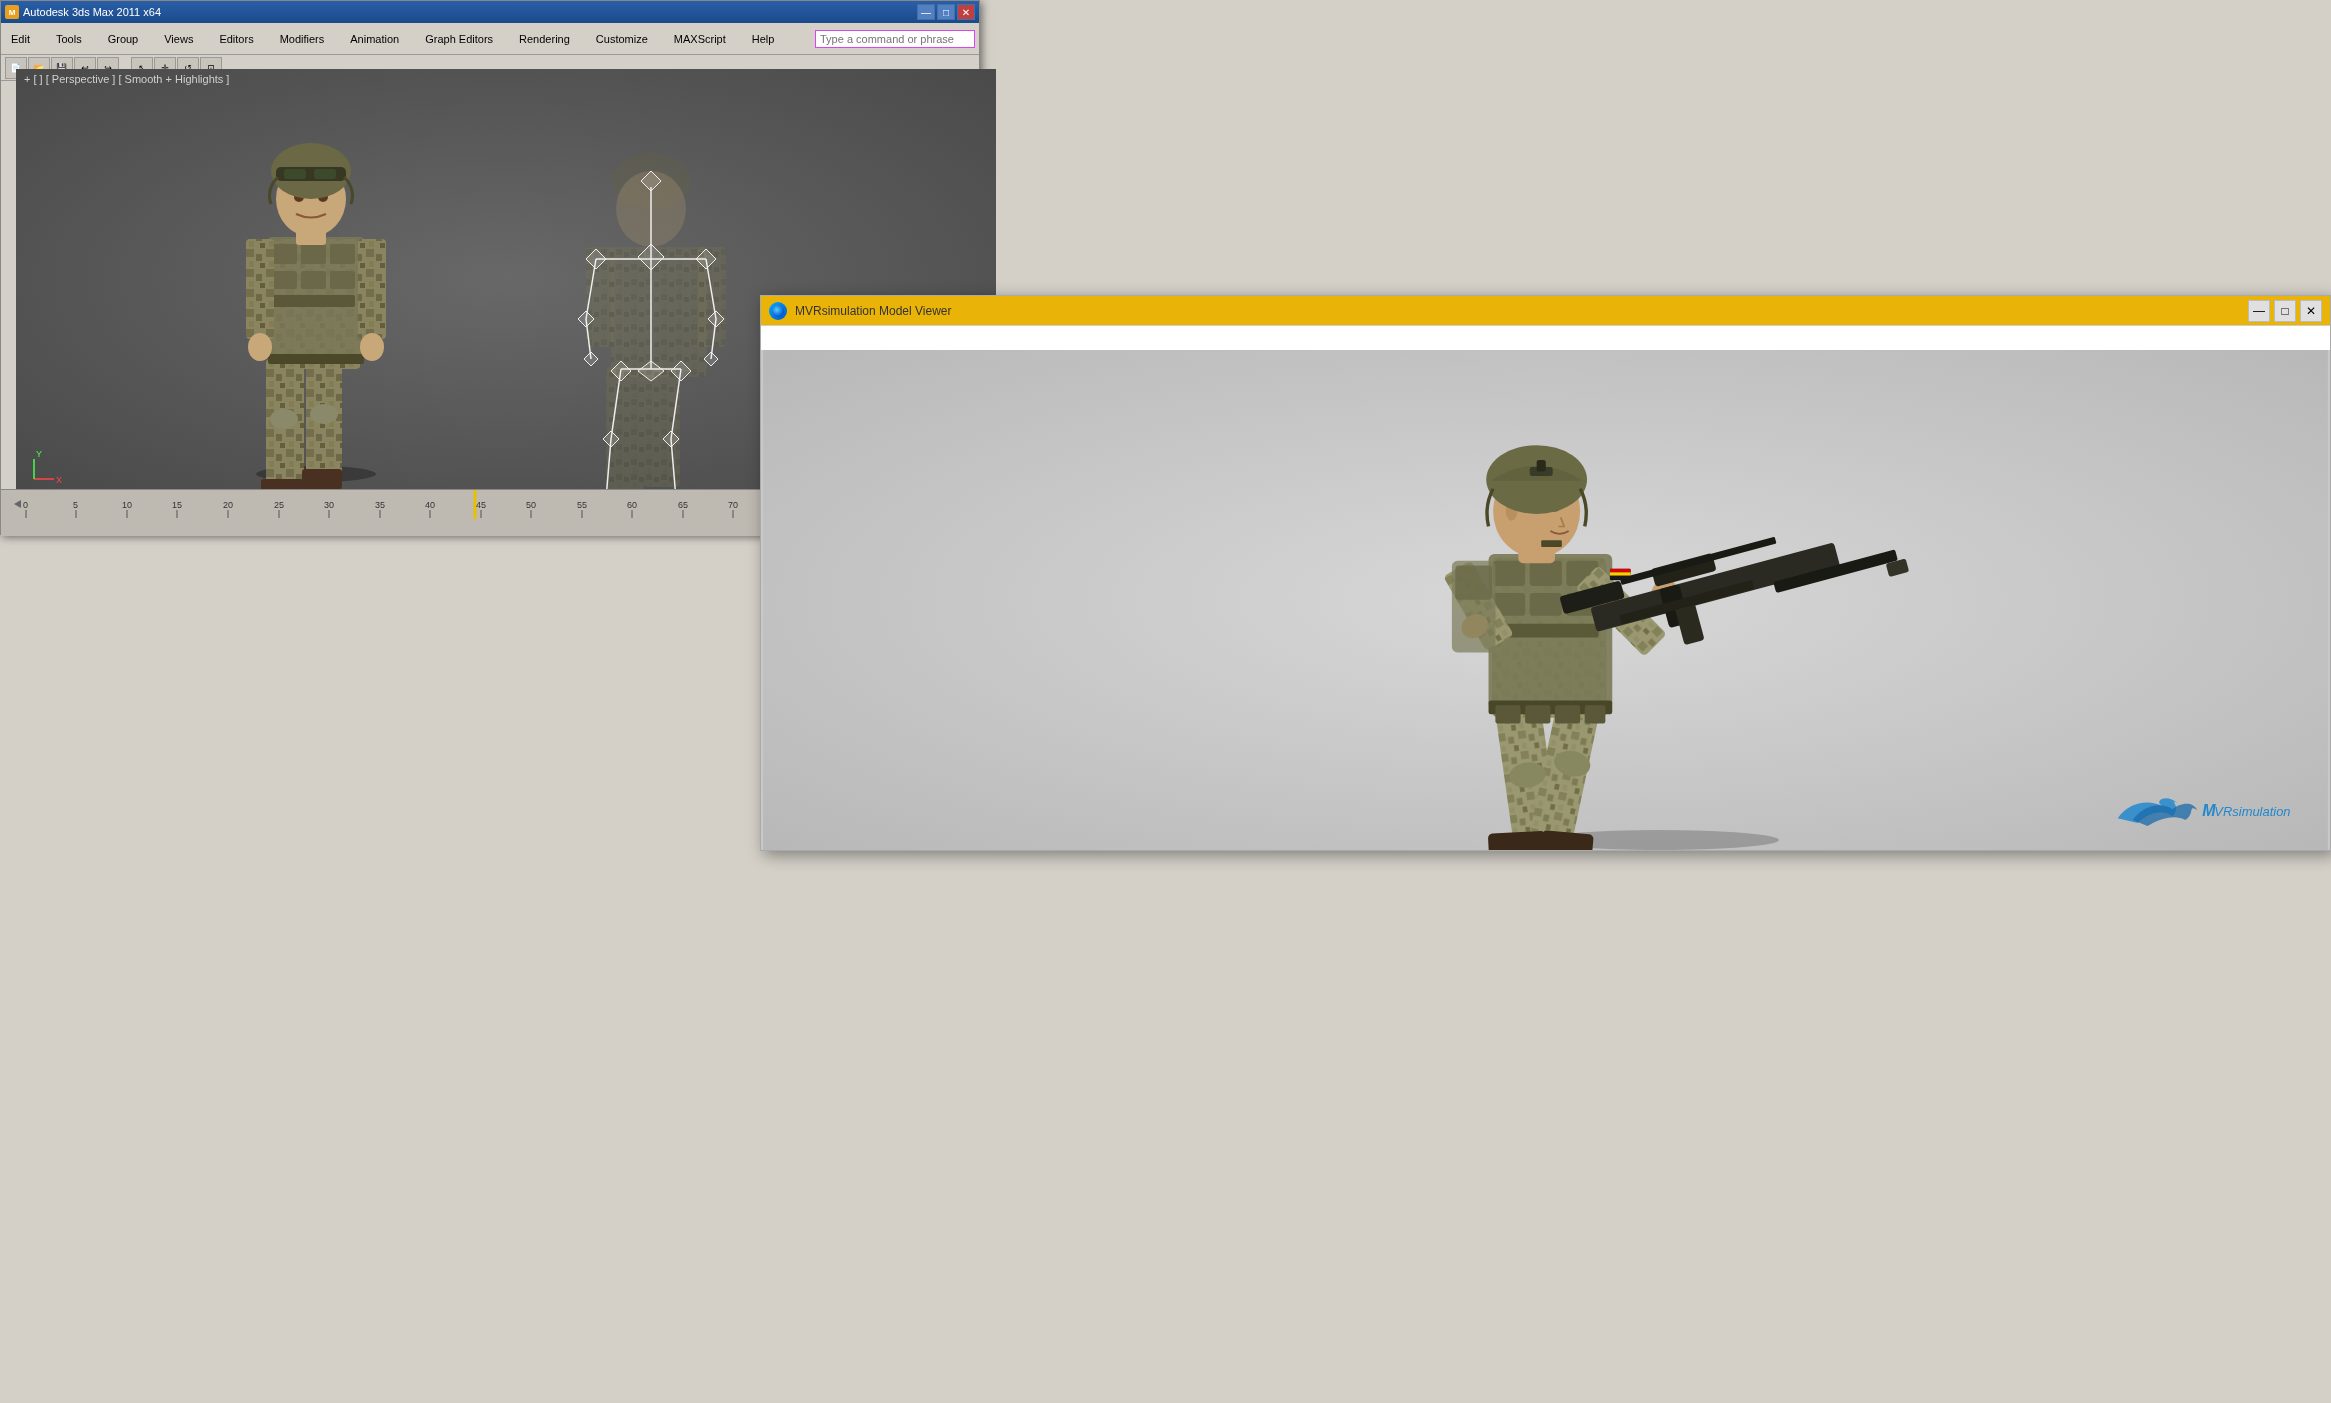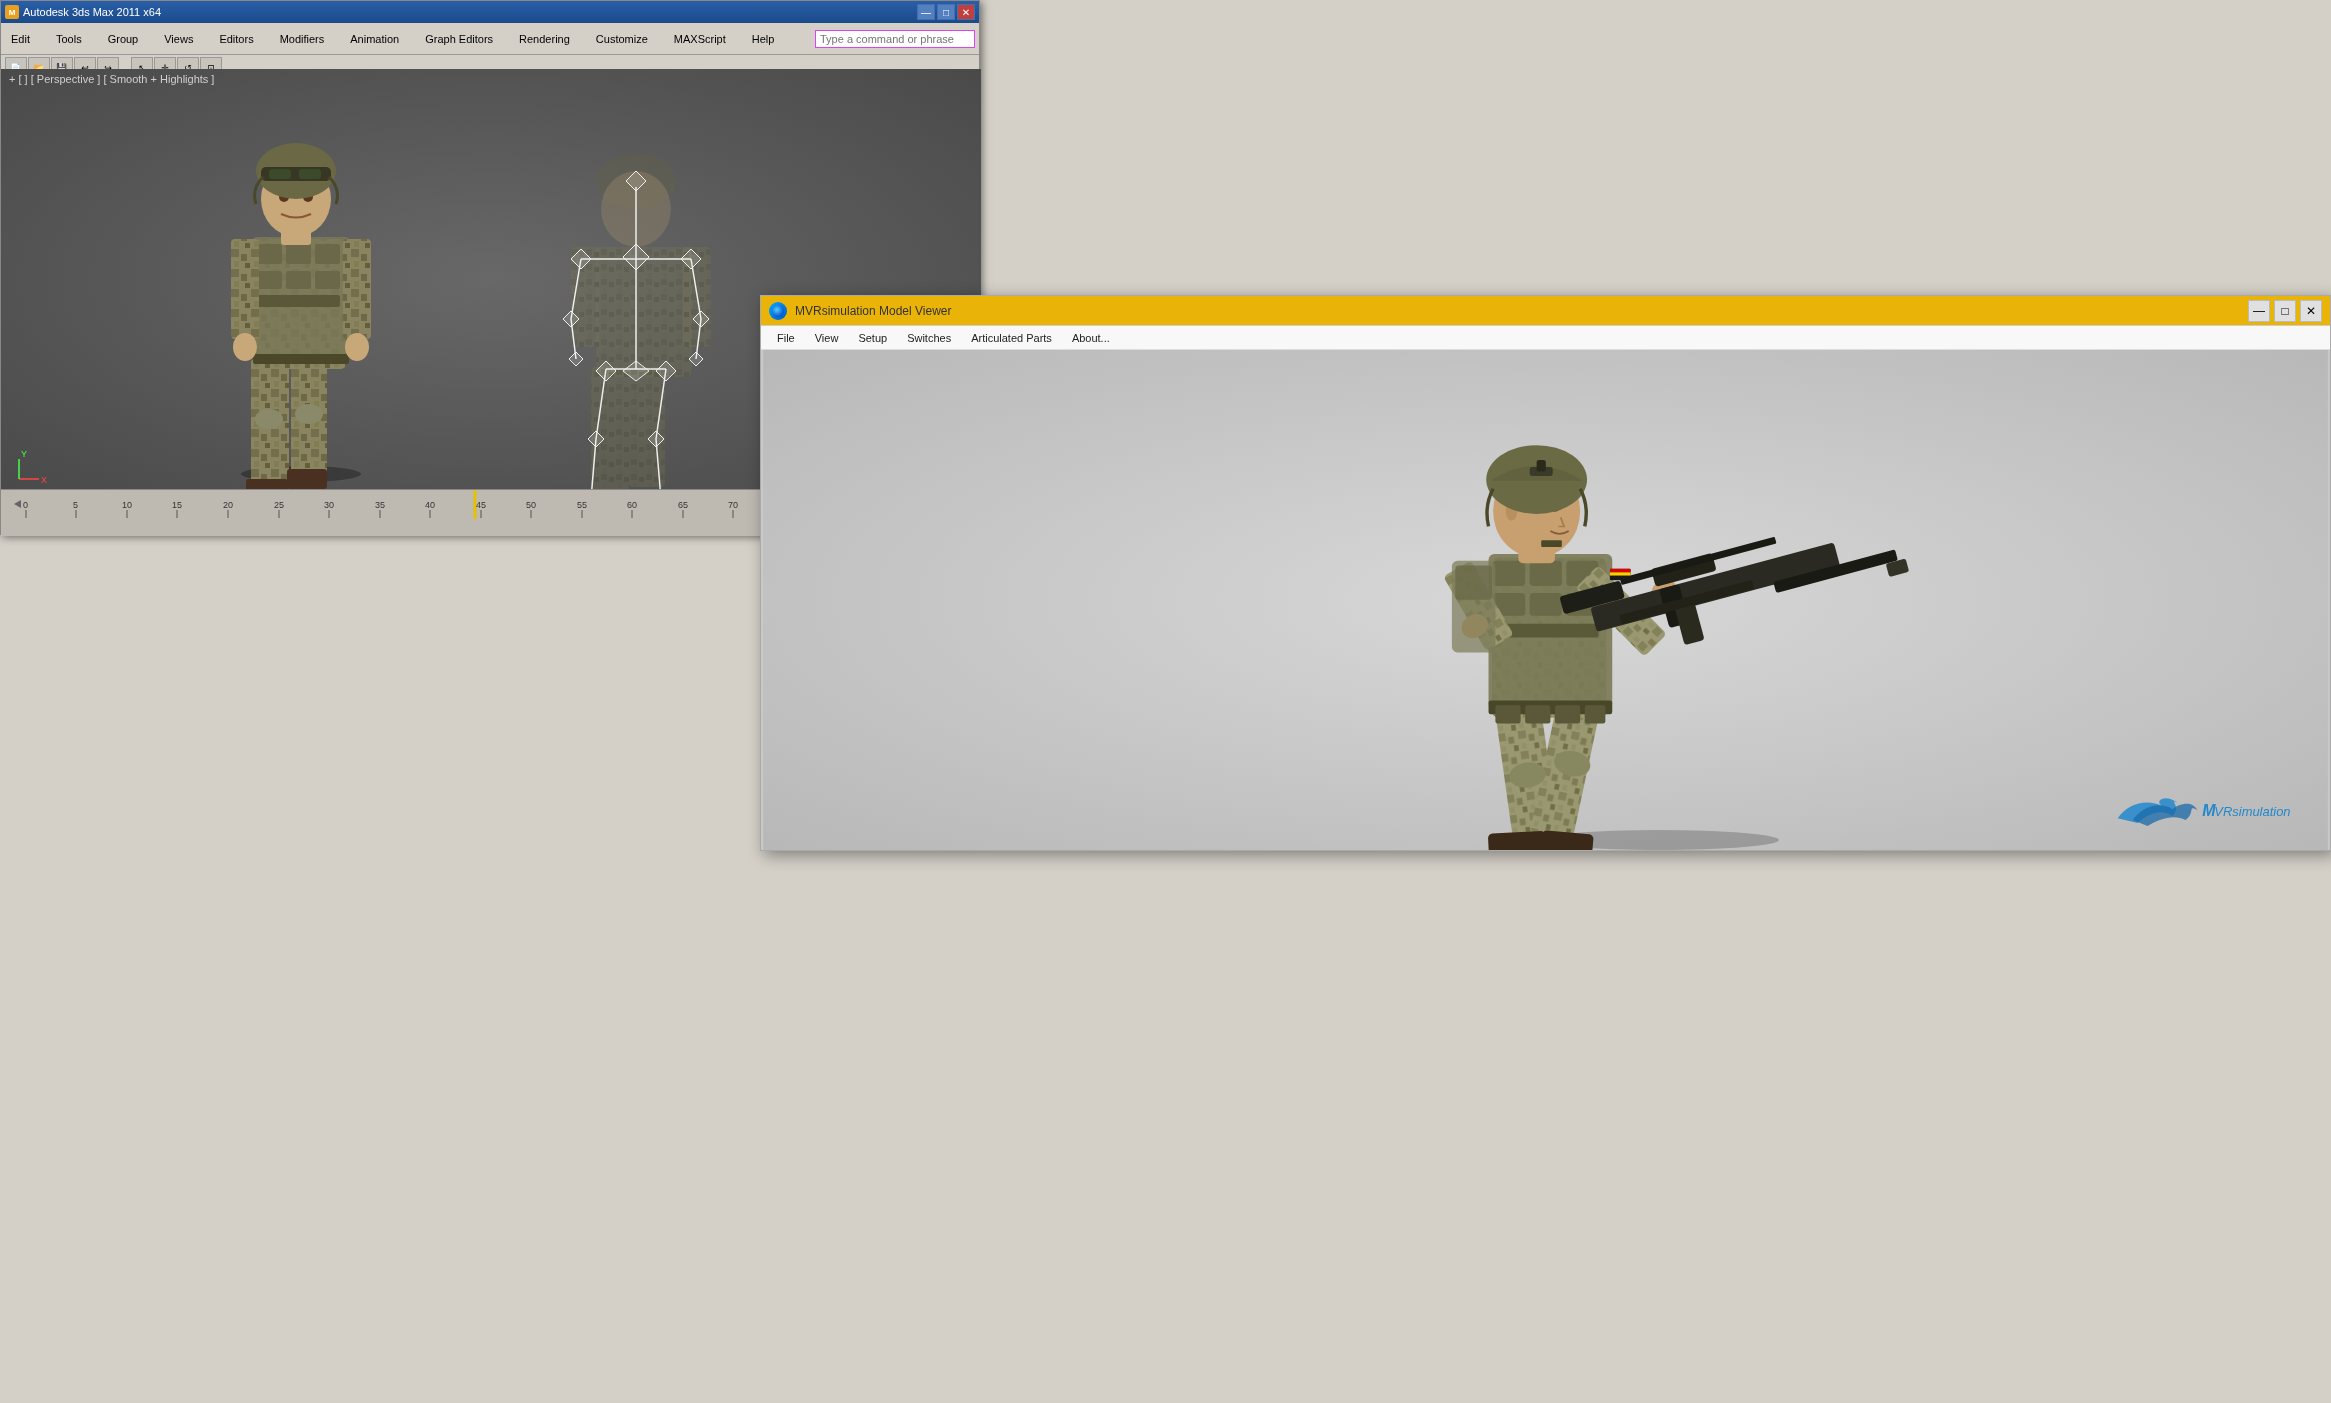--- a/index.html
+++ b/index.html
@@ -107,21 +107,21 @@
       background: white;
       border: 1px solid #d946ef;
       padding: 0 4px;
       font-size: 11px;
       margin-left: auto;
     }
 
     
     .max-viewport {
       position: absolute;
-      top: 68px; left: 0;
+      top: 68px; left: 15px;
       width: 980px;
       height: 420px;
       background: #5a5a5a;
       overflow: hidden;
     }
 
     .viewport-label {
       position: absolute;
       top: 4px; left: 8px;
       color: #d0d0d0;
@@ -540,28 +540,20 @@
       </div>
       <span class="mvr-title-text">MVRsimulation Model Viewer</span>
     </div>
     <div class="mvr-titlebar-controls">
       <div class="mvr-btn">—</div>
       <div class="mvr-btn">□</div>
       <div class="mvr-btn close">✕</div>
     </div>
   </div>
 
-  <div class="mvr-menubar">
-    <span class="mvr-menu-item">File</span>
-    <span class="mvr-menu-item">View</span>
-    <span class="mvr-menu-item">Setup</span>
-    <span class="mvr-menu-item">Switches</span>
-    <span class="mvr-menu-item">Articulated Parts</span>
-    <span class="mvr-menu-item">About...</span>
-  </div>
 
   <div class="mvr-content">
     
     <svg width="100%" height="100%" viewBox="0 0 1571 502" xmlns="http://www.w3.org/2000/svg">
       <defs>
         <radialGradient id="mvrBgGrad" cx="50%" cy="50%" r="70%">
           <stop offset="0%" stop-color="#d8d8d8"></stop>
           <stop offset="100%" stop-color="#b8b8b8"></stop>
         </radialGradient>
         <pattern id="camoPat3" x="0" y="0" width="18" height="18" patternUnits="userSpaceOnUse">

